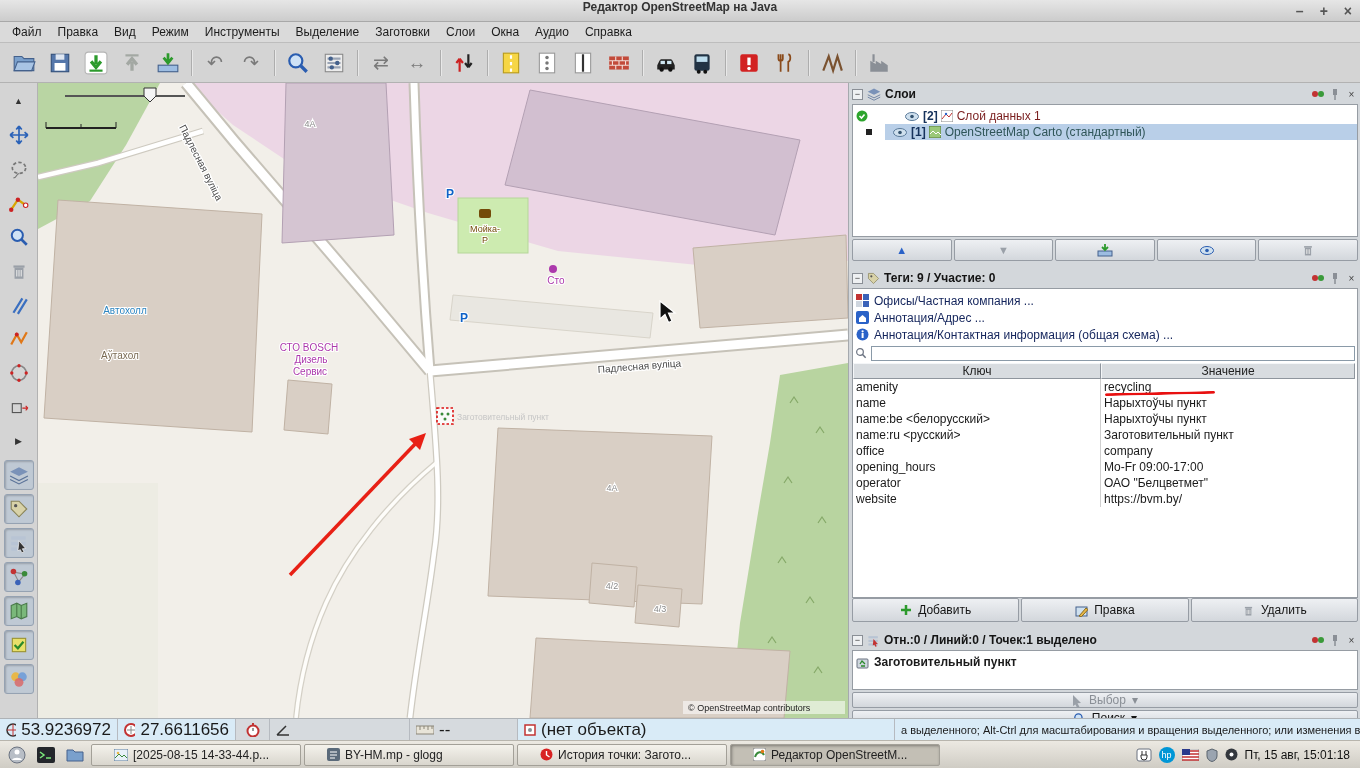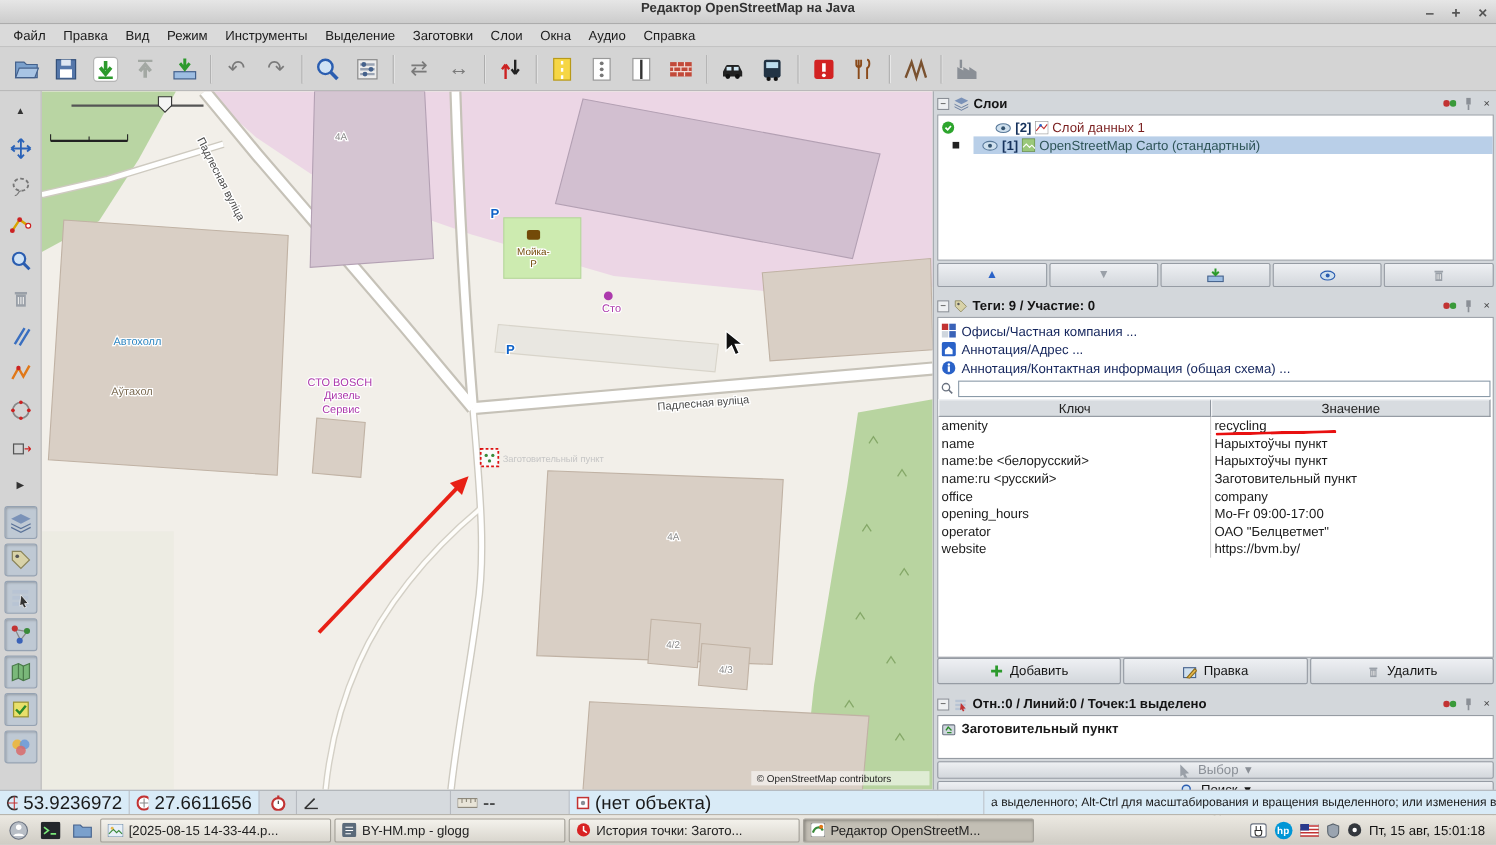--- a/index.html
+++ b/index.html
@@ -66,28 +66,28 @@
 
   
   .statusbar{position:absolute;left:0;top:718px;width:1360px;height:22px;background:#d6dade;display:flex;border-top:1px solid #aeb2b6;}
   .sseg{display:flex;align-items:center;gap:5px;padding:0 6px;border-right:1px solid #b6bac0;height:100%;font-size:17px;overflow:hidden;white-space:nowrap;}
   .sseg.blue{background:#d9ebf7;}
 
   
   .taskbar{position:absolute;left:0;top:740px;width:1360px;height:28px;
     background:linear-gradient(#ece9e2,#cfccc4);display:flex;align-items:center;gap:3px;padding:0 4px;border-top:1px solid #b8b5ad;}
   .launcher{width:26px;height:24px;display:flex;align-items:center;justify-content:center;}
-  .task{width:210px;height:22px;display:flex;align-items:center;gap:5px;padding:0 6px;
+  .task{width:210px;height:22px;display:flex;align-items:center;gap:5px;padding:0 22px;
     background:linear-gradient(#f4f2ec,#d9d6ce);border:1px solid #a3a098;border-radius:2px;
     font-size:12px;color:#222;white-space:nowrap;overflow:hidden;}
   .task.active{background:#c3bfb5;box-shadow:inset 1px 1px 3px rgba(0,0,0,.35);}
   .tray{display:flex;align-items:center;gap:7px;margin-left:auto;padding-right:6px;}
   .clock{font-size:12px;color:#111;white-space:nowrap;}
   .hp-badge{width:16px;height:16px;border-radius:50%;background:#0096d6;color:#fff;
-    display:flex;align-items:center;justify-content:center;font-size:9px;font-weight:bold;}
+    display:flex;align-items:center;justify-content:center;font-size:9px;font-weight:normal;}
 </style>
 </head>
 <body>
 
 <div class="titlebar">
   <span>Редактор OpenStreetMap на Java</span>
   <div class="win-controls">
     <span>–</span>
     <span>+</span>
     <span>×</span>

